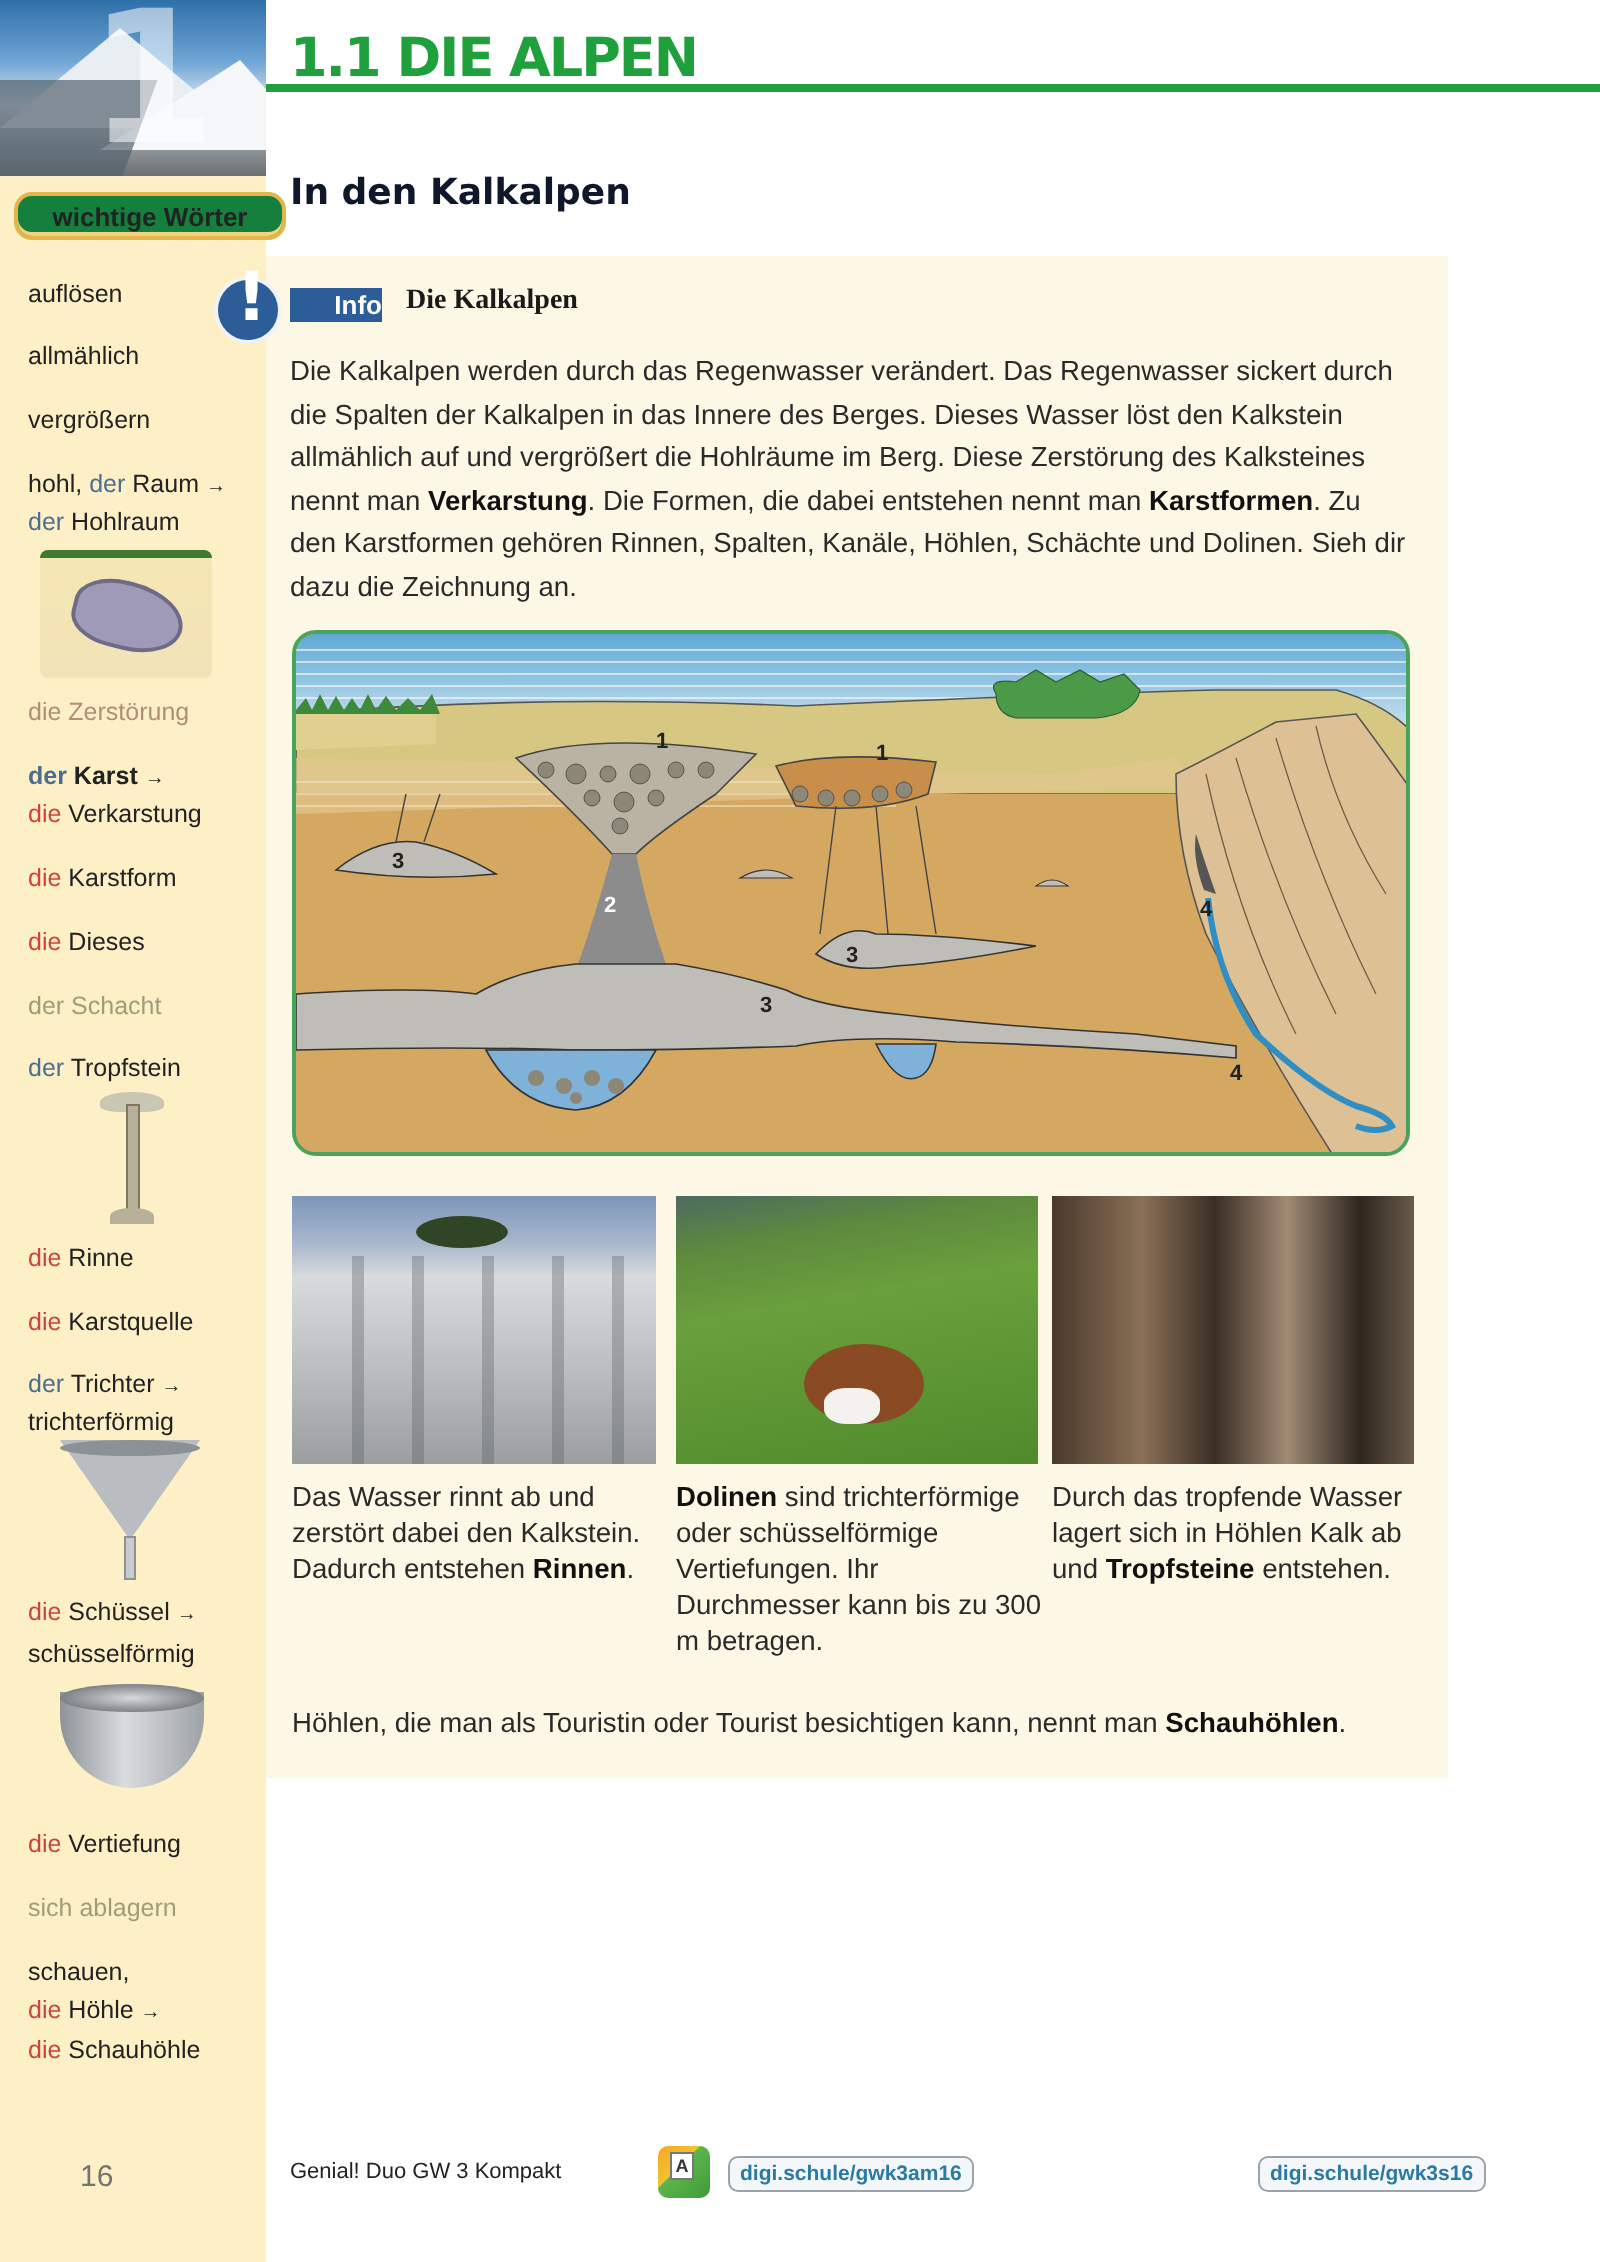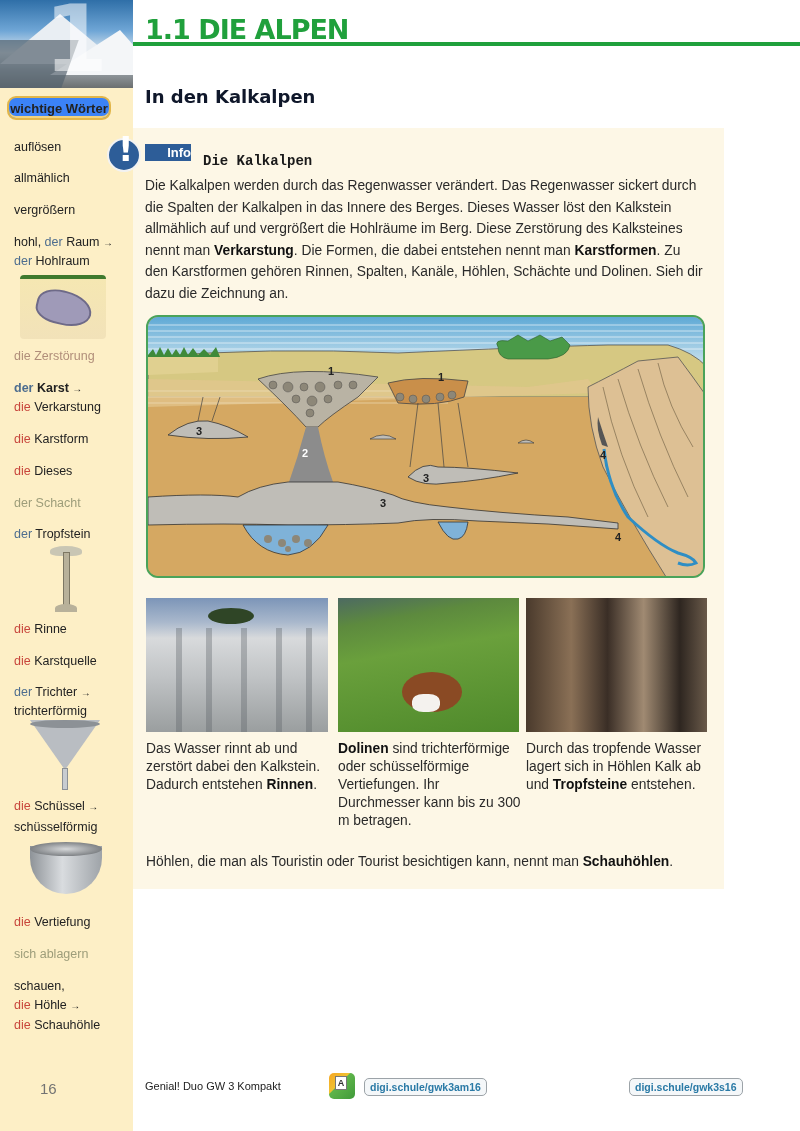--- a/index.html
+++ b/index.html
@@ -10,22 +10,22 @@
     .sidebar { position: absolute; left: 0; top: 0; width: 133px; height: 1131px; background: #fdefc6; }
     .chapter-photo { position: absolute; left: 0; top: 0; width: 133px; height: 88px; overflow: hidden;
       background: linear-gradient(180deg, #2f6fa8 0%, #6fa6d6 35%, #dfe8ef 60%, #9aa2a8 80%, #6b6f70 100%); }
     .chapter-photo .mtn { position: absolute; left: 0; top: 14px; width: 0; height: 0;
       border-left: 60px solid transparent; border-right: 60px solid transparent; border-bottom: 50px solid #e9eef3; }
     .chapter-photo .mtn2 { position: absolute; left: 50px; top: 30px; width: 0; height: 0;
       border-left: 70px solid transparent; border-right: 40px solid transparent; border-bottom: 45px solid #f4f6f8; }
     .chapter-photo .mtn3 { position: absolute; left: -20px; top: 40px; width: 90px; height: 48px; background: #54636e; transform: skewX(-20deg); opacity: .7; }
     .chapter-num { position: absolute; left: 44px; top: -6px; font-family: "DejaVu Sans", sans-serif; font-weight: bold; font-size: 92px; color: rgba(255,255,255,0.55); line-height: 1; }
 
-    .vocab-badge { position: absolute; left: 7px; top: 96px; width: 104px; height: 24px; border: 2px solid #e2b64a; border-radius: 9px;
-      background: #3b82f6; box-shadow: inset 0 -2px 0 #f1d27e; display: flex; align-items: center; justify-content: center;
+    .vocab-badge { position: absolute; left: 7px; top: 96px; width: 136px; height: 24px; border: 2px solid #e2b64a; border-radius: 9px;
+      background: #15803d; box-shadow: inset 0 -2px 0 #f1d27e; display: flex; align-items: center; justify-content: center;
       font-family: "Liberation Sans", sans-serif; font-size: 13px; font-weight: bold; color: #222; }
 
     .vocab { position: absolute; left: 14px; font-family: "Liberation Sans", sans-serif; font-size: 12.5px; line-height: 20px; color: #222; white-space: nowrap; }
     .vocab .art-der { color: #4d6d8f; }
     .vocab .art-die { color: #c8463c; }
     .vocab.faded { color: #b08e7a; }
     .vocab.faded2 { color: #9d9d7a; }
     .vocab .arrow { font-size: 10px; }
 
     .pic { position: absolute; }
@@ -49,21 +49,21 @@
     .chapter-title { position: absolute; left: 145px; top: 14px; font-family: "DejaVu Sans", sans-serif; font-weight: bold; font-size: 27px; color: #20a03c; letter-spacing: -1px; }
     .title-rule { position: absolute; left: 133px; top: 42px; width: 667px; height: 4px; background: #20a03c; }
     .section-title { position: absolute; left: 145px; top: 86px; font-family: "DejaVu Sans", sans-serif; font-weight: bold; font-size: 18px; color: #0f172a; }
 
     
     .info-box { position: absolute; left: 133px; top: 128px; width: 591px; height: 761px; background: #fdf7e6; }
     .info-icon { position: absolute; left: 107px; top: 132px; width: 34px; height: 40px; }
     .info-icon .circle { position: absolute; left: 0; top: 6px; width: 34px; height: 34px; border-radius: 50%; background: #2d5d98; border: 2px solid #f2f2f2; }
     .info-icon .bang { position: absolute; left: 11px; top: 0; width: 12px; height: 38px; font-family: "DejaVu Sans", sans-serif; font-weight: bold; font-size: 34px; line-height: 34px; color: #ffffff; text-align: center; }
     .info-tag { position: absolute; left: 145px; top: 144px; width: 46px; height: 17px; background: #2d5d98; color: #fff; font-family: "Liberation Sans", sans-serif; font-weight: bold; font-size: 13px; line-height: 17px; text-align: right; }
-    .info-heading { position: absolute; left: 203px; top: 153px; font-family: Liberation Mono, monospace; font-weight: bold; font-size: 14px; color: #1a1a1a; }
+    .info-heading { position: absolute; left: 203px; top: 143px; font-family: Liberation Serif, serif; font-weight: bold; font-size: 14px; color: #1a1a1a; }
     .info-body { position: absolute; left: 145px; top: 175px; width: 560px; font-family: "Liberation Sans", sans-serif; font-size: 13.8px; line-height: 21.5px; color: #2a2a2a; }
     .info-body b { font-weight: bold; color: #111; }
 
     
     .diagram { position: absolute; left: 146px; top: 315px; width: 559px; height: 263px; border: 2px solid #4aa35a; border-radius: 12px; overflow: hidden; background: #d9aa64; }
     .diagram svg { position: absolute; left: 0; top: 0; }
     .legend { position: absolute; left: 10px; top: 208px; font-family: "Liberation Sans", sans-serif; font-size: 9px; font-weight: bold; line-height: 11px; color: #222; }
     .dlabel { position: absolute; font-family: "Liberation Sans", sans-serif; font-weight: bold; font-size: 11px; color: #222; }
     .dlabel.white { color: #ffffff; }
 

